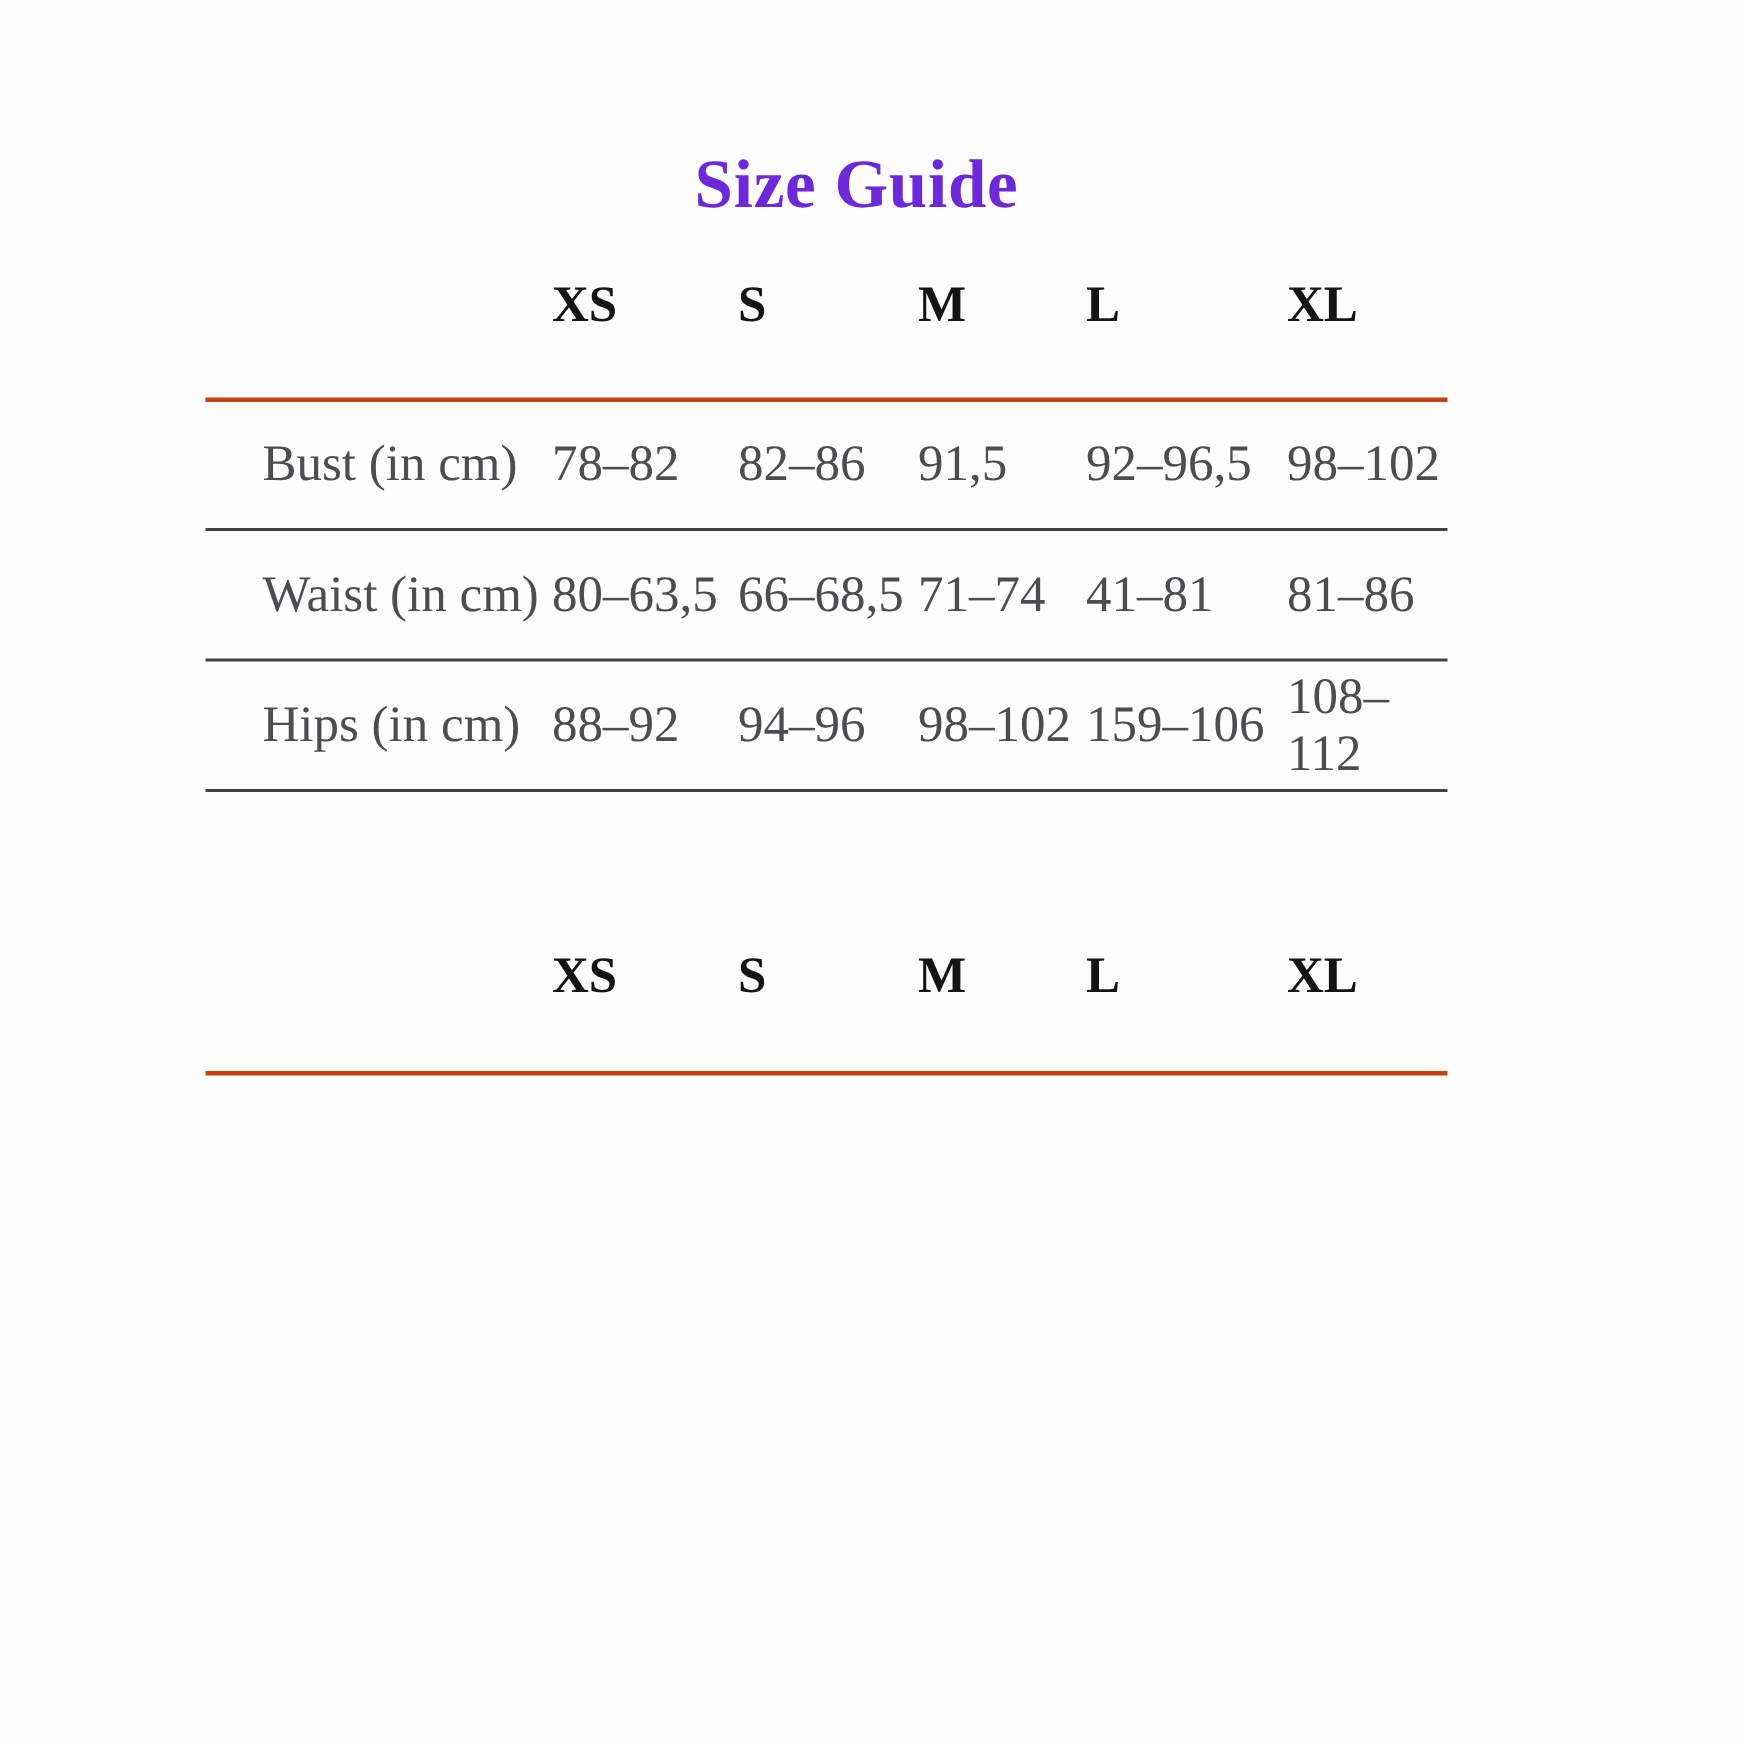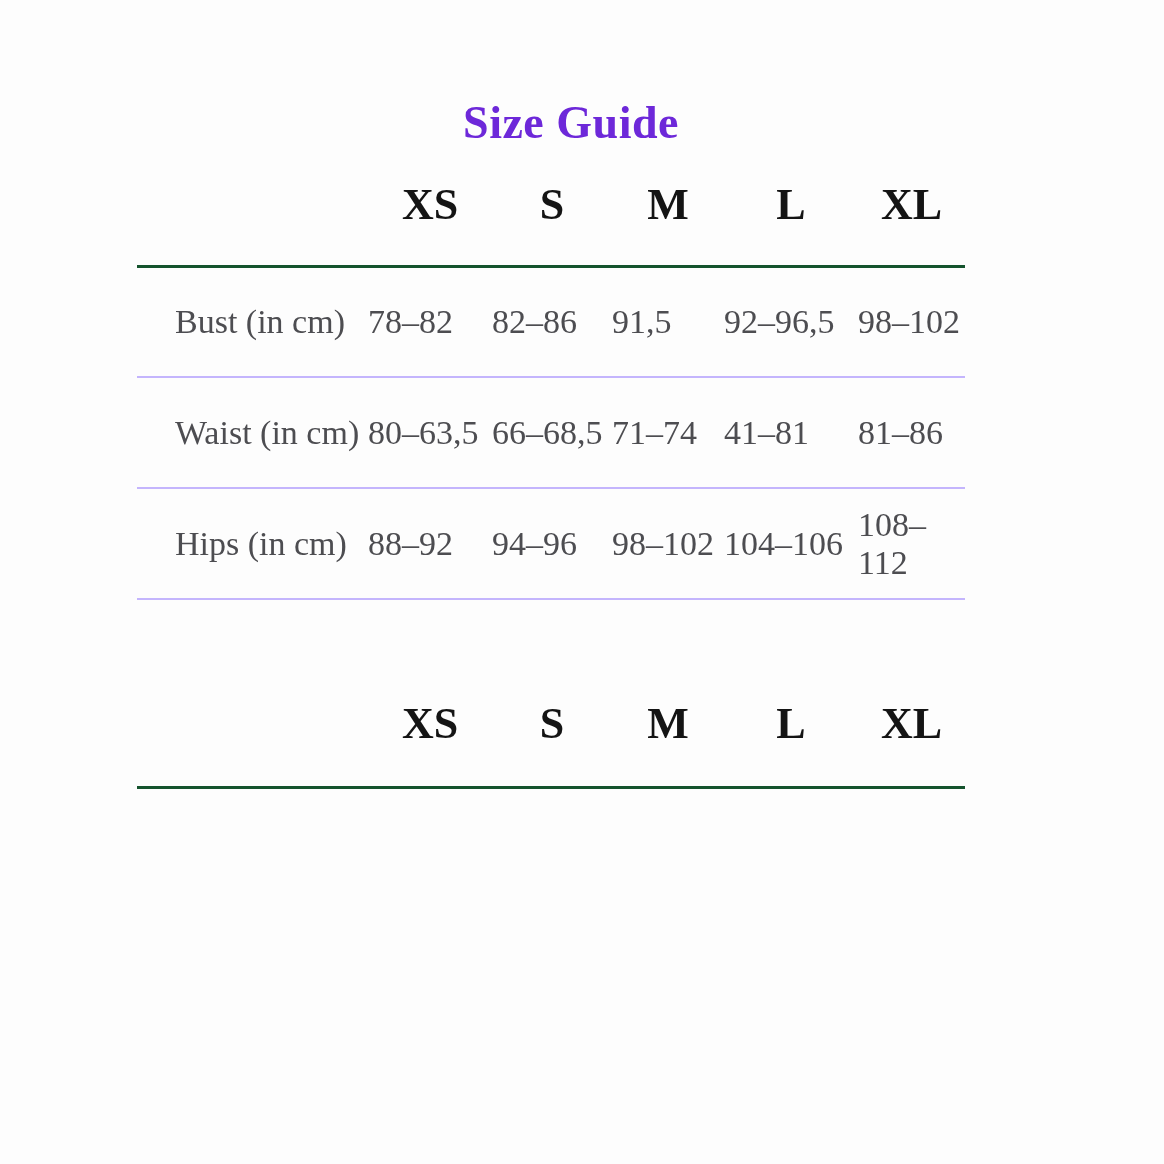--- a/index.html
+++ b/index.html
@@ -55,34 +55,33 @@
   
   col.c-label { width: 231px; }
   col.c-xs { width: 124px; }
   col.c-s  { width: 120px; }
   col.c-m  { width: 112px; }
   col.c-l  { width: 134px; }
   col.c-xl { width: 107px; }
 
   tr.header-row th {
     height: 100px;
-    border-bottom: 3px solid #14532d;
-    font-size: 44px;
+    border-bottom: 3px solid #c2410c;
+    font-size: 34px;
     font-weight: 700;
     color: #141414;
     padding-bottom: 22px;
-    text-align: center;
   }
   table.size-table-2 tr.header-row th {
     height: 116px;
     padding-bottom: 10px;
   }
   tr.data-row td {
-    height: 111px;
-    border-bottom: 2px solid #c4b5fd;
+    height: 87px;
+    border-bottom: 2px solid #404040;
     font-size: 34px;
     color: #4d4d51;
   }
   td.row-label .label-clip {
     display: block;
     padding-left: 38px;
     white-space: nowrap;
     overflow: hidden;
   }
   .gap { height: 71px; }
@@ -136,21 +135,21 @@
       <td>41–81</td>
       <td>81–86</td>
     </tr>
     <tr class="data-row">
       <td class="row-label">
             <span class="label-clip">Hips (in cm)</span>
           </td>
       <td>88–92</td>
       <td>94–96</td>
       <td>98–102</td>
-      <td>104–106</td>
+      <td>159–106</td>
       <td>108–112</td>
     </tr>
   </tbody>
     </table>
 
   <div class="gap"></div>
 
   <table class="size-table size-table-2">
     <colgroup>
       <col class="c-label">

